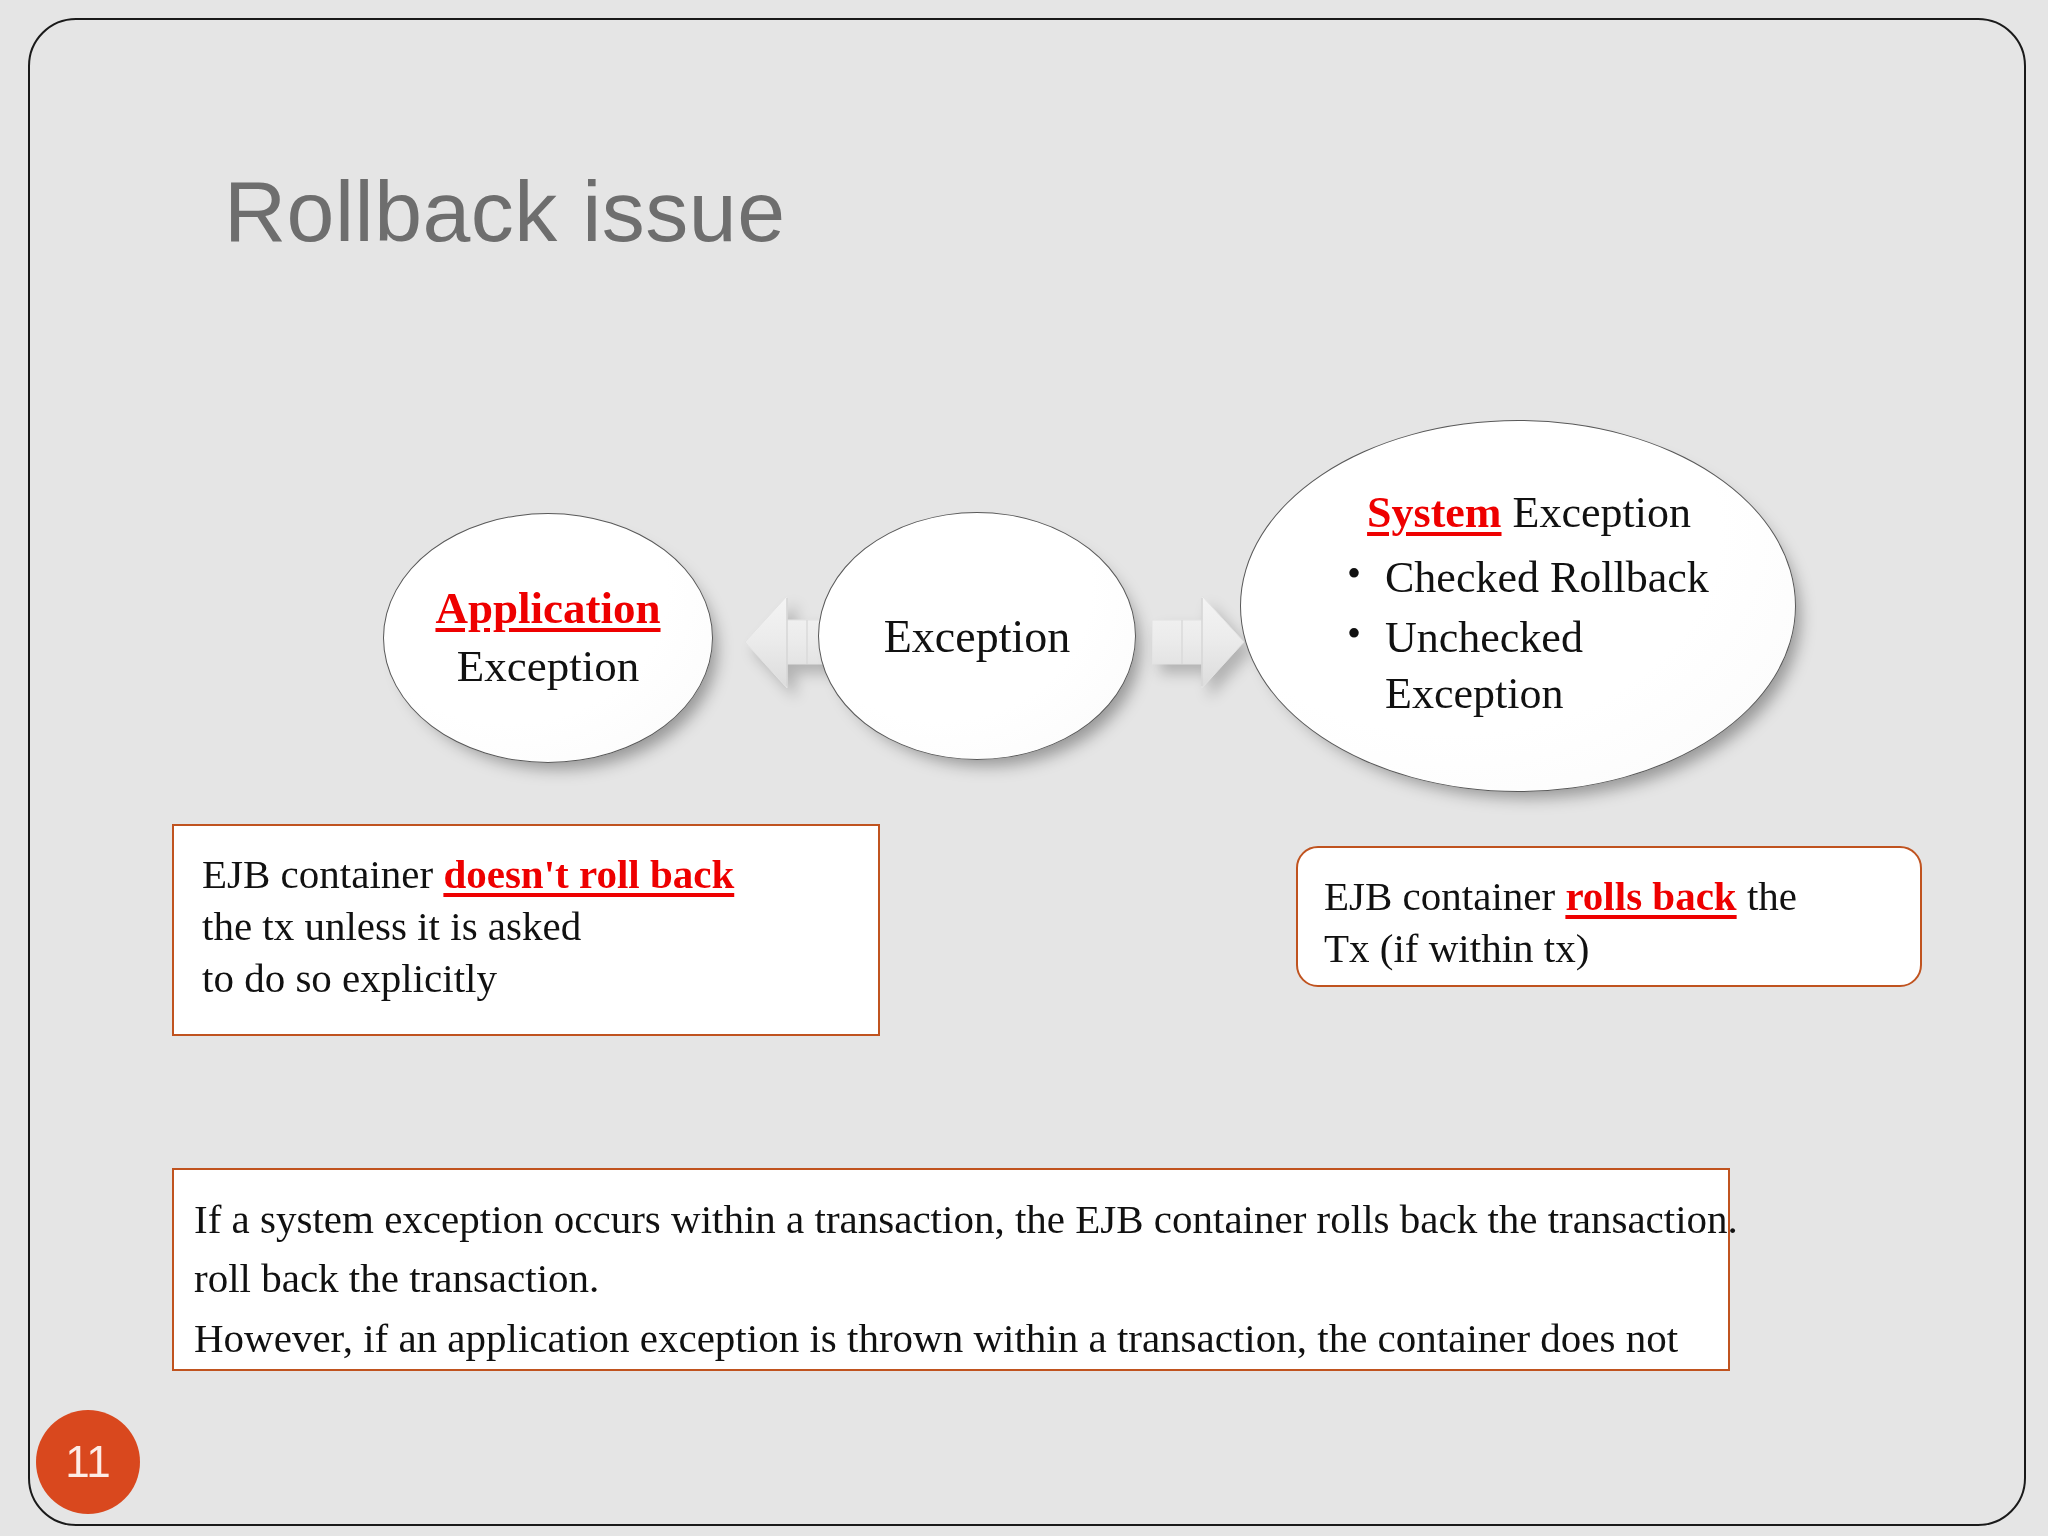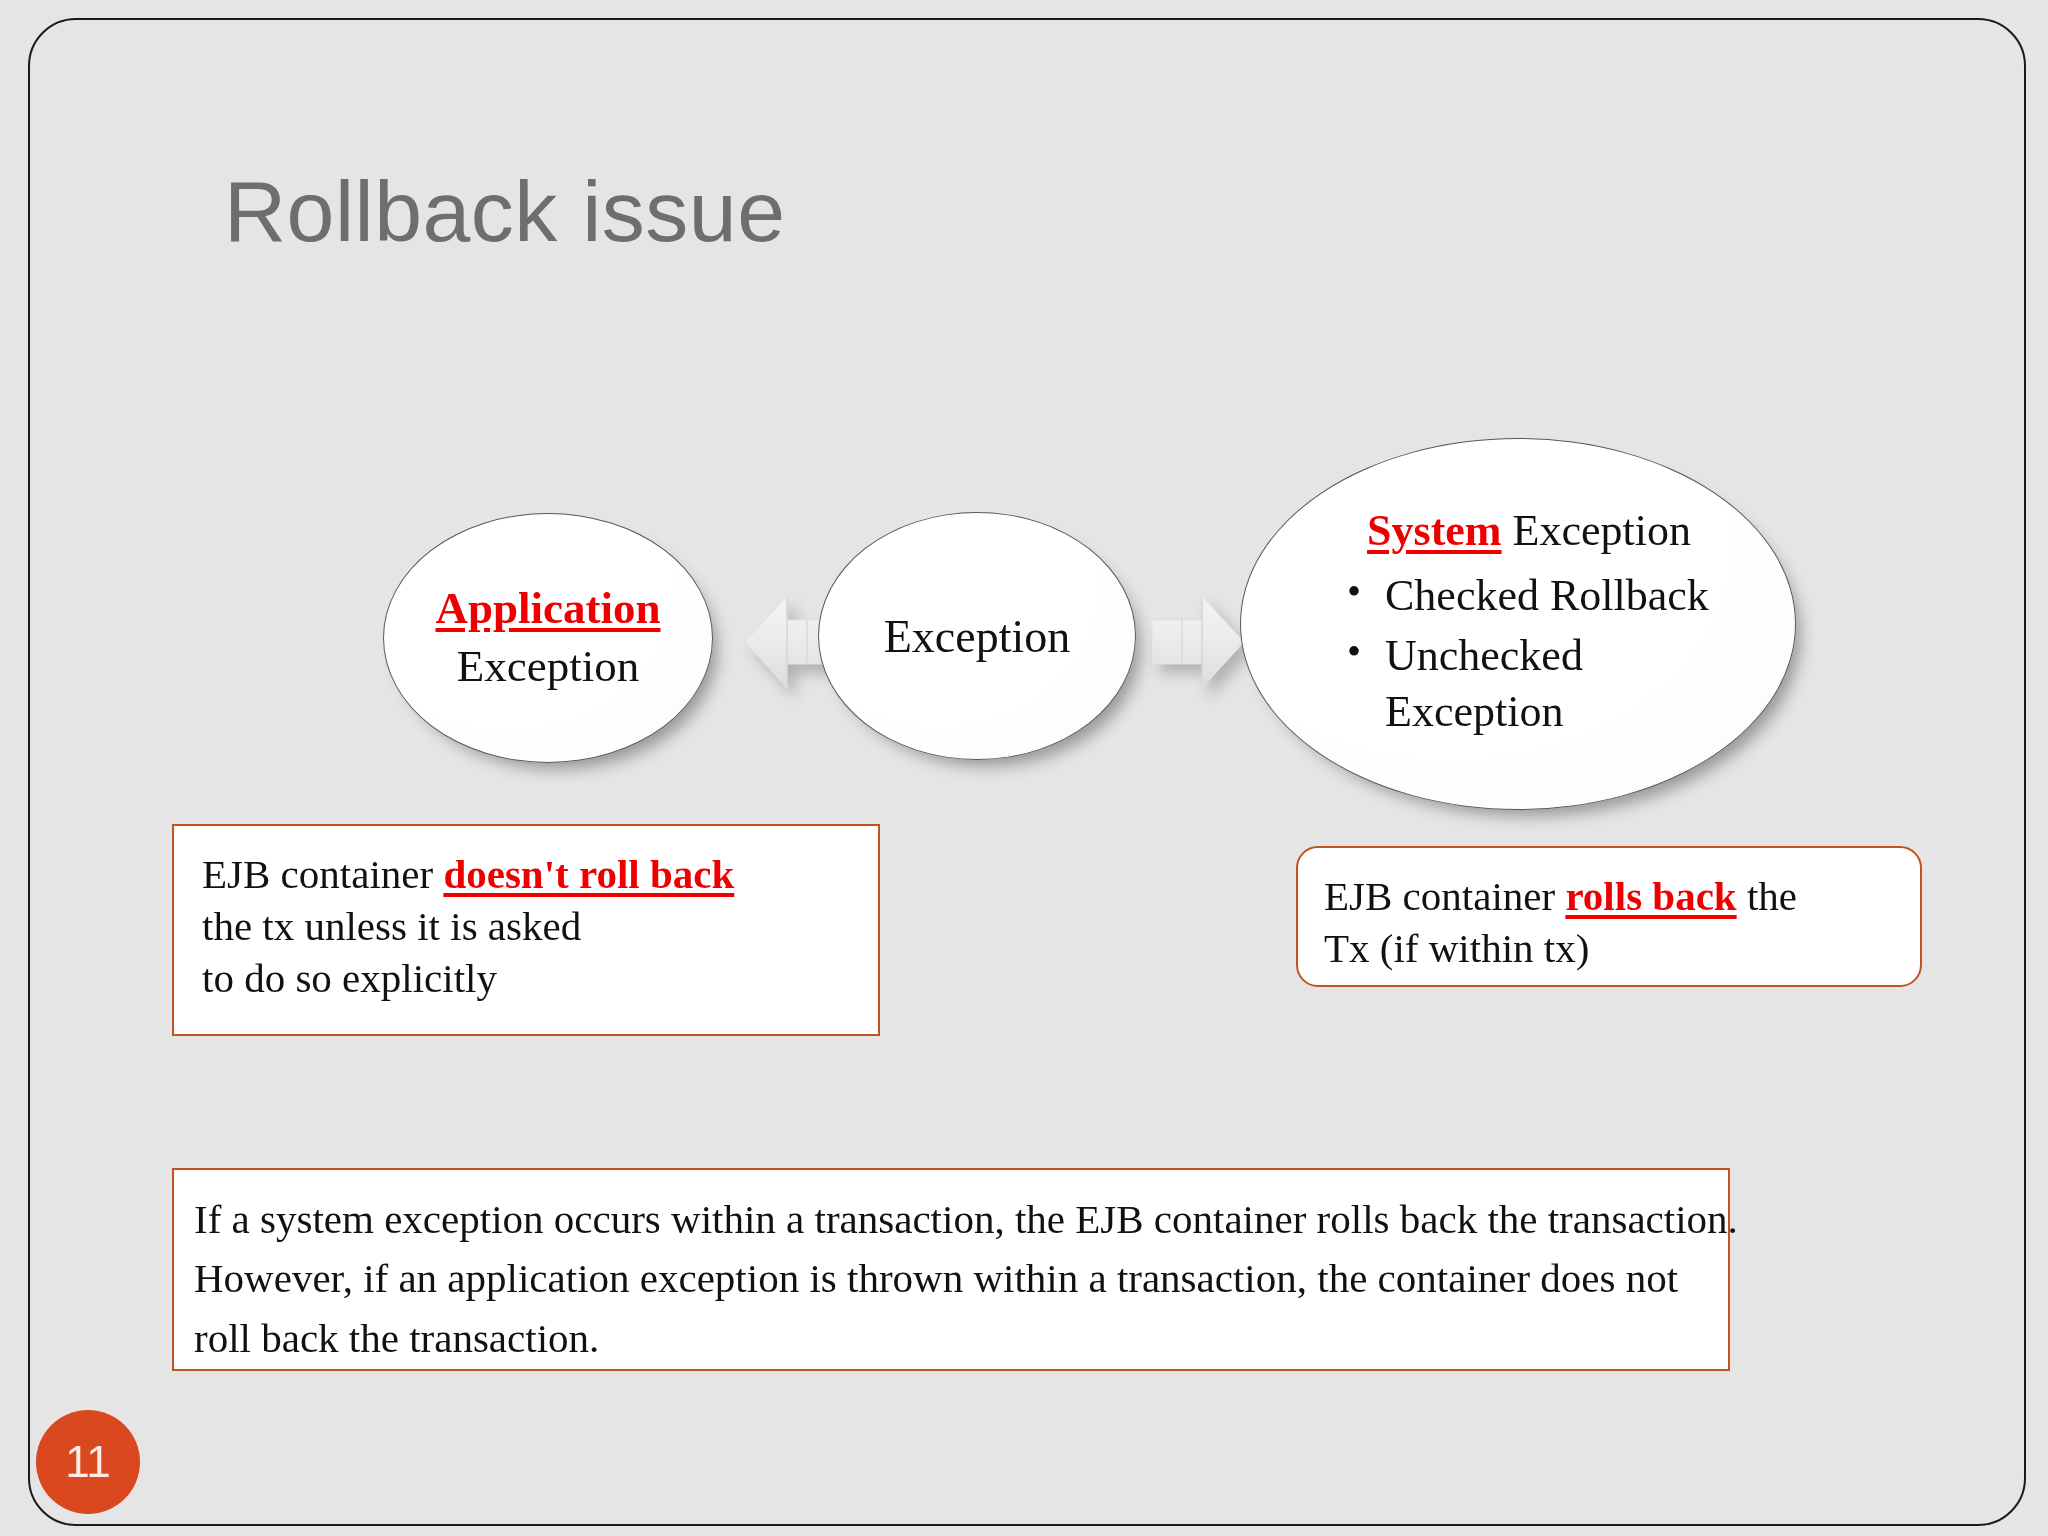--- a/index.html
+++ b/index.html
@@ -70,21 +70,21 @@
     height: 250px;
   }
   #ellipse-exception {
     left: 818px;
     top: 512px;
     width: 318px;
     height: 248px;
   }
   #ellipse-system {
     left: 1240px;
-    top: 438px;
+    top: 420px;
     width: 556px;
     height: 372px;
   }
 
   .ell-inner { padding: 0 8px; }
 
   .red-underline {
     color: #ee0000;
     font-weight: bold;
     text-decoration: underline;
@@ -266,21 +266,21 @@
     <div class="nowrap">to do so explicitly</div>
   </div>
 
   <div class="callout" id="box-right">
     <div class="nowrap"><span>EJB container </span><span class="red-underline">rolls back</span><span> the</span></div>
     <div class="nowrap">Tx (if within tx)</div>
   </div>
 
   <div class="callout" id="box-bottom">
     <div class="nowrap">If a system exception occurs within a transaction, the EJB container rolls back the transaction.</div>
+    <div class="nowrap">roll back the transaction.</div>
     <div class="nowrap">However, if an application exception is thrown within a transaction, the container does not</div>
-    <div class="nowrap">roll back the transaction.</div>
   </div>
 
   <div id="page-badge">
     <span>11</span>
   </div>
 
 </div>
 
 </body></html>

